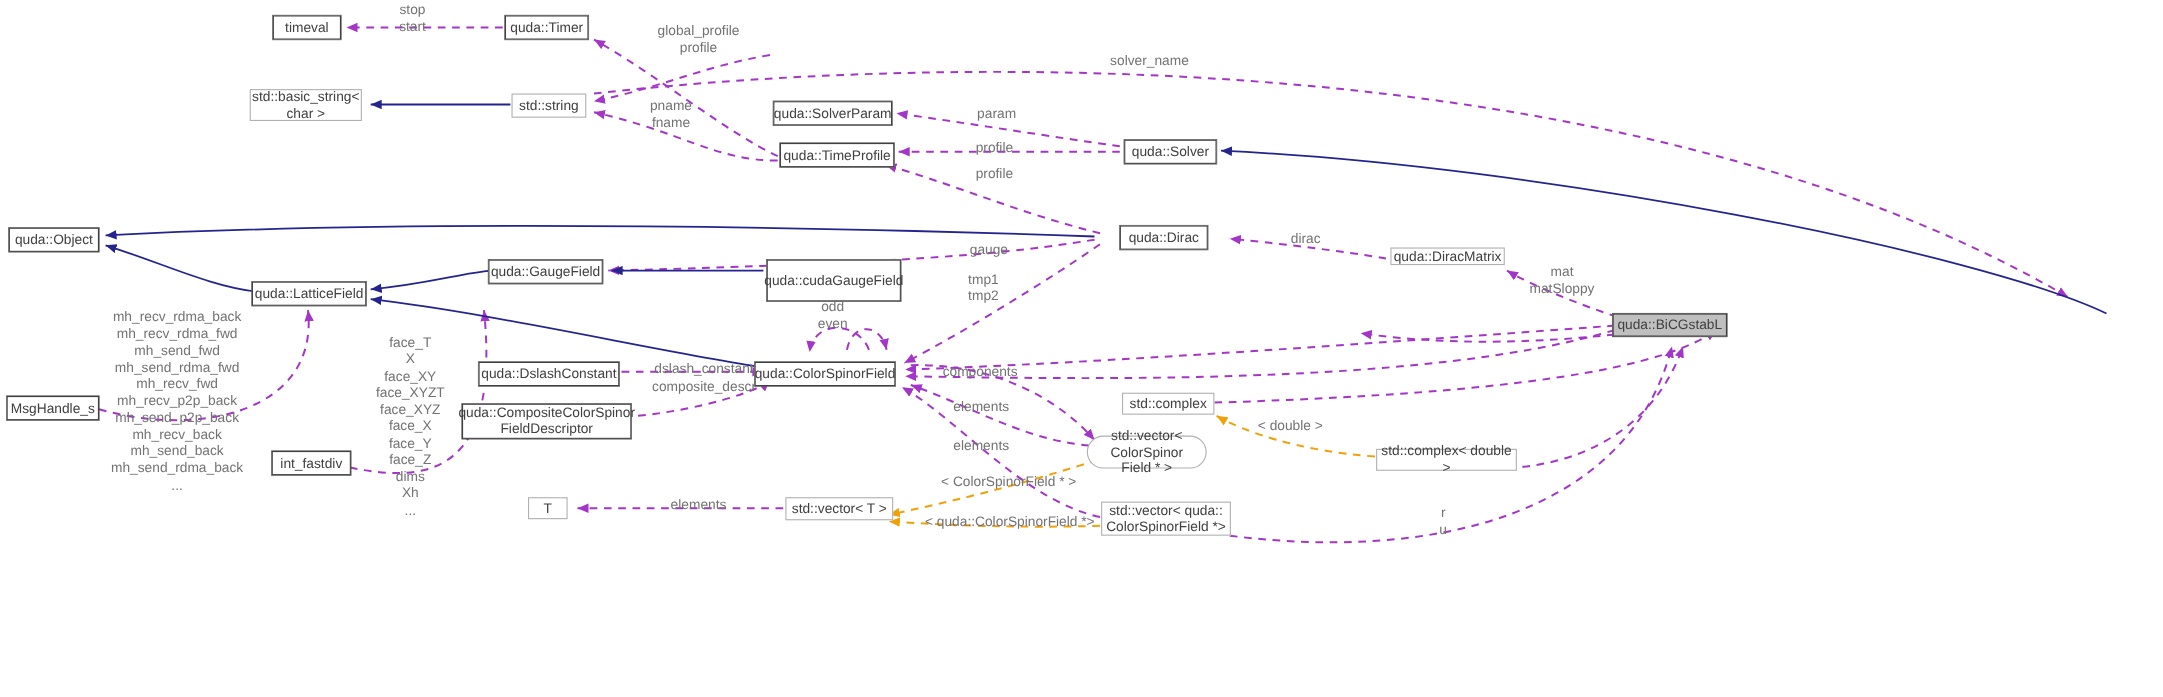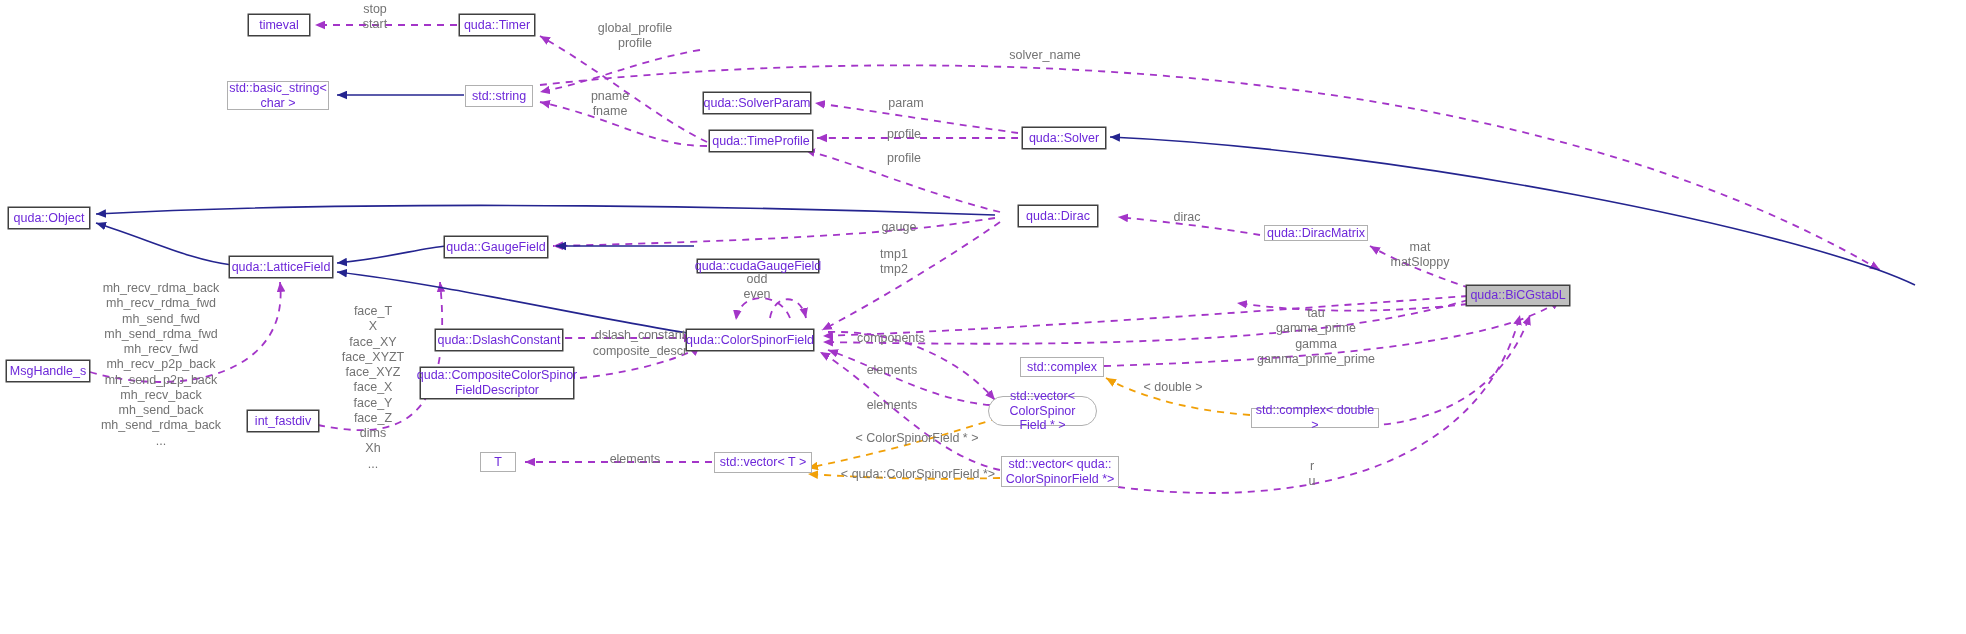--- a/index.html
+++ b/index.html
@@ -24,21 +24,21 @@
     pointer-events: none;
   }
   .node {
     position: absolute;
     box-sizing: border-box;
     display: flex;
     align-items: center;
     justify-content: center;
     text-align: center;
     font-size: 12.5px;
-    color: #6d28d9;
+    color: #404040;
     line-height: 1.18;
     white-space: pre-line;
     background: #ffffff;
     z-index: 5;
   }
   .node.solidborder {
     border: 1px solid #404040;
     box-shadow: 0 0 0 0.5px #404040;
   }
   .node.thinborder {
@@ -180,21 +180,21 @@
   <div class="node solidborder" style="left:709px; top:130px; width:104px; height:22px;">quda::TimeProfile</div>
 
   <div class="node solidborder" style="left:1022px; top:127px; width:84px; height:22px;">quda::Solver</div>
 
   <div class="node solidborder" style="left:8px; top:207px; width:82px; height:22px;">quda::Object</div>
 
   <div class="node solidborder" style="left:229px; top:256px; width:104px; height:22px;">quda::LatticeField</div>
 
   <div class="node solidborder" style="left:444px; top:236px; width:104px; height:22px;">quda::GaugeField</div>
 
-  <div class="node solidborder" style="left:697px; top:236px; width:122px; height:14px;margin-top:23px;">quda::cudaGaugeField</div>
+  <div class="node solidborder" style="left:697px; top:236px; width:122px; height:38px;">quda::cudaGaugeField</div>
 
   <div class="node solidborder" style="left:1018px; top:205px; width:80px; height:22px;">quda::Dirac</div>
 
   <div class="node thinborder" style="left:1264px; top:225px; width:104px; height:16px;">quda::DiracMatrix</div>
 
   <div class="node highlight" style="left:1466px; top:285px; width:104px; height:21px;">quda::BiCGstabL</div>
 
   <div class="node solidborder" style="left:6px; top:360px; width:84px; height:22px;">MsgHandle_s</div>
 
   <div class="node solidborder" style="left:435px; top:329px; width:128px; height:22px;">quda::DslashConstant</div>
@@ -280,24 +280,20 @@
 
   <div class="edge-label" style="left:852px; top:331px; width:78px;">components</div>
 
   <div class="edge-label" style="left:861px; top:363px; width:62px;">elements</div>
 
   <div class="edge-label" style="left:861px; top:398px; width:62px;">elements</div>
 
   <div class="edge-label" style="left:604px; top:452px; width:62px;">elements</div>
 
 
-  <div class="edge-label stack" style="left:1226px; top:306px; width:180px;">tau
-gamma_prime
-gamma
-gamma_prime_prime</div>
 
 
   <div class="edge-label stack" style="left:1288px; top:459px; width:48px;">r
 u</div>
 
   <div class="edge-label" style="left:1131px; top:380px; width:84px;">&lt; double &gt;</div>
 
   <div class="edge-label" style="left:845px; top:431px; width:144px;">&lt; ColorSpinorField * &gt;</div>
 
   <div class="edge-label" style="left:834px; top:467px; width:168px;">&lt; quda::ColorSpinorField *&gt;</div>

